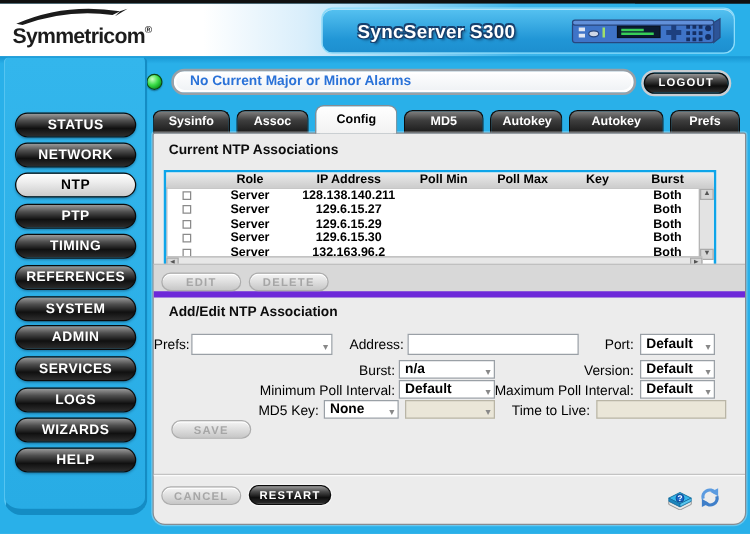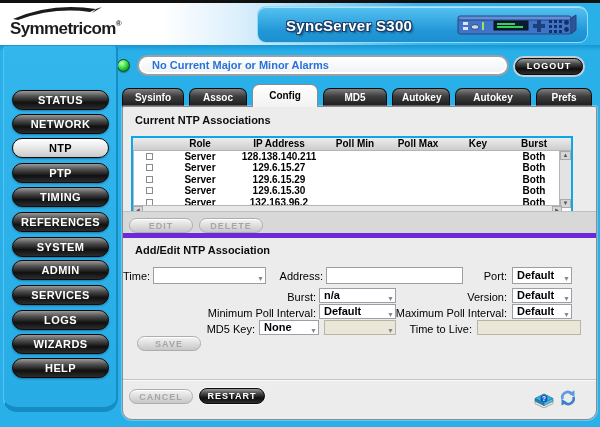--- a/index.html
+++ b/index.html
@@ -244,21 +244,21 @@
       </div>
     </div>
 
     <div class="edit-band">
       <div class="pill-disabled" style="position:absolute; left:6px; top:6px; width:64px; height:15px; line-height:14px;">EDIT</div>
       <div class="pill-disabled" style="position:absolute; left:76px; top:6px; width:64px; height:15px; line-height:14px;">DELETE</div>
     </div>
 
     <div class="sec-title" style="top:137px">Add/Edit NTP Association</div>
 
-    <div class="flabel" style="left:0px; top:163px; width:26px;">Time:</div>
+    <div class="flabel" style="left:0px; top:163px; width:26px;">Prefs:</div>
     <div class="fselect" style="left:30px; top:160px; width:113px;"><span></span><span class="chev">▼</span></div>
     <div class="flabel" style="left:140px; top:163px; width:60px;">Address:</div>
     <input class="finput" style="left: 203px; top: 160px; width: 137px;" value="">
     <div class="flabel" style="left:320px; top:163px; width:64px;">Port:</div>
     <div class="fselect" style="left:389px; top:160px; width:60px;"><span>Default</span><span class="chev">▼</span></div>
 
     <div class="flabel" style="left:100px; top:184px; width:93px;">Burst:</div>
     <div class="fselect" style="left:196px; top:181px; width:77px; height:15px; line-height:13px;"><span>n/a</span><span class="chev">▼</span></div>
     <div class="flabel" style="left:310px; top:184px; width:74px;">Version:</div>
     <div class="fselect" style="left:389px; top:181px; width:60px; height:15px; line-height:13px;"><span>Default</span><span class="chev">▼</span></div>

